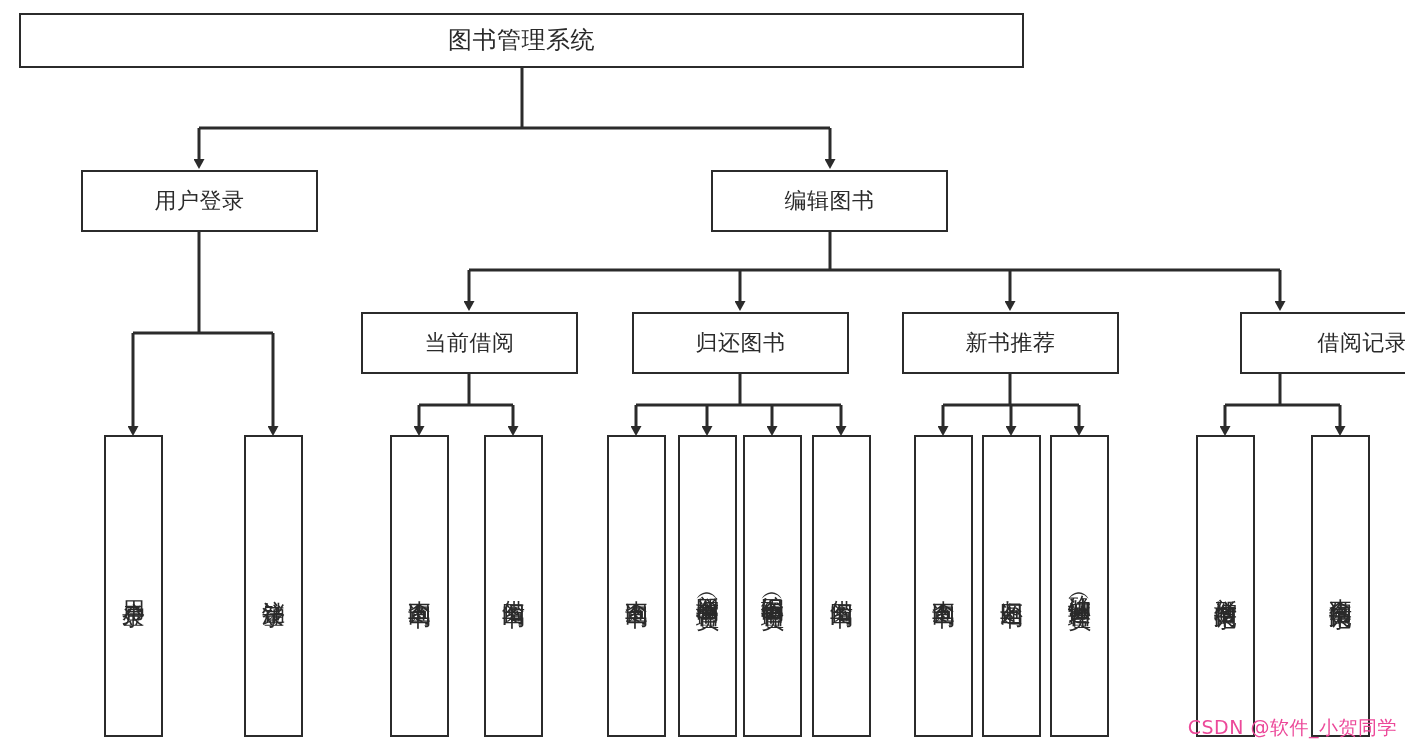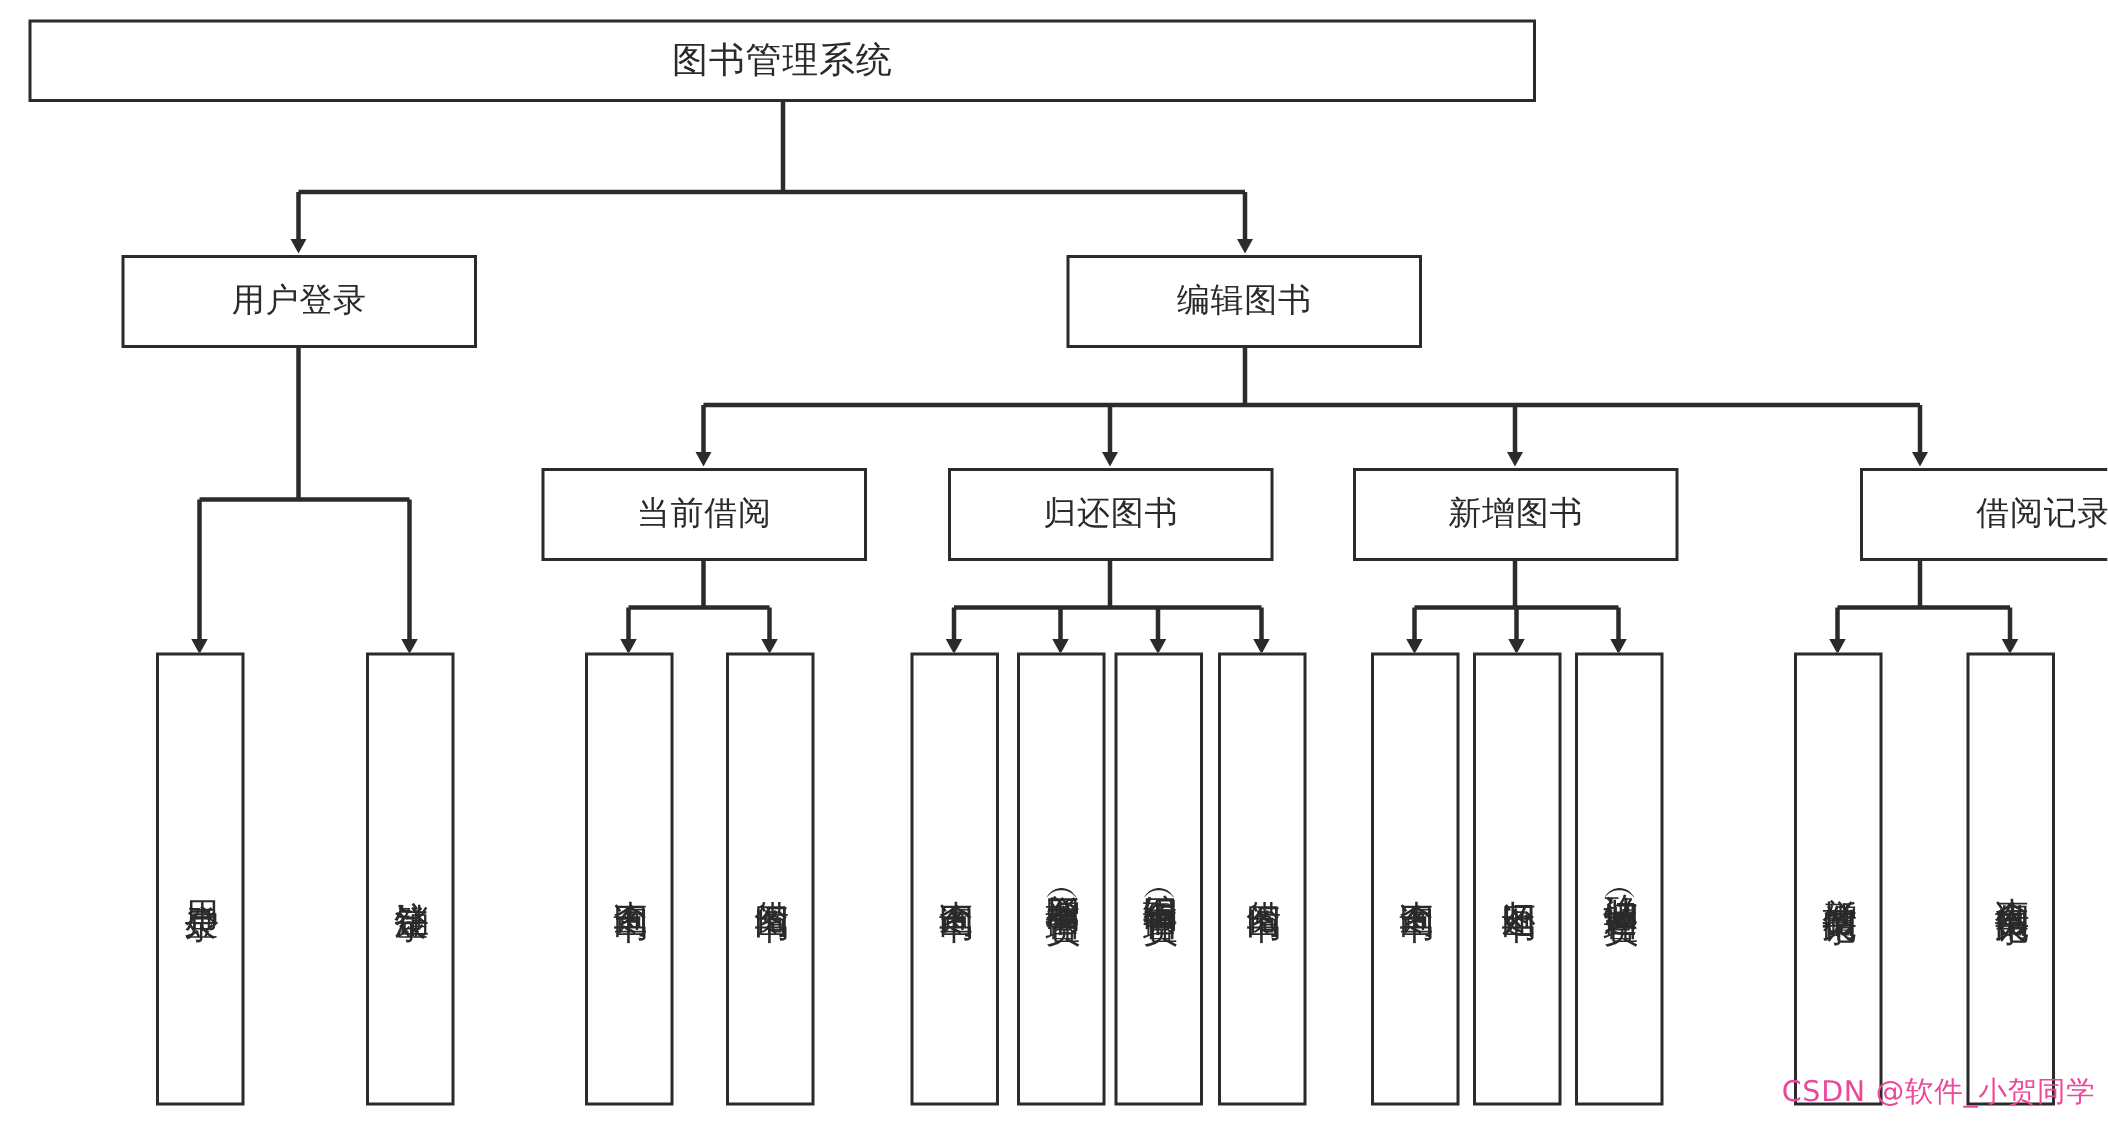--- a/index.html
+++ b/index.html
@@ -145,21 +145,21 @@
 
   <div class="node-box" style="left:361px; top:312px; width:217px; height:62px;">
     <span class="node-label-h">当前借阅</span>
   </div>
 
   <div class="node-box" style="left:632px; top:312px; width:217px; height:62px;">
     <span class="node-label-h">归还图书</span>
   </div>
 
   <div class="node-box" style="left:902px; top:312px; width:217px; height:62px;">
-    <span class="node-label-h">新增图书</span>
+    <span class="node-label-h">新书推荐</span>
   </div>
 
   <div class="node-box" style="left:1240px; top:312px; width:217px; height:62px;padding-left:28px;">
     <span class="node-label-h">借阅记录</span>
   </div>
 
   <div class="leaf-box" style="left:104px; top:435px; width:59px; height:302px;">
     <span class="node-label-v">用户登录</span>
   </div>
   <div class="leaf-box" style="left:244px; top:435px; width:59px; height:302px;">

